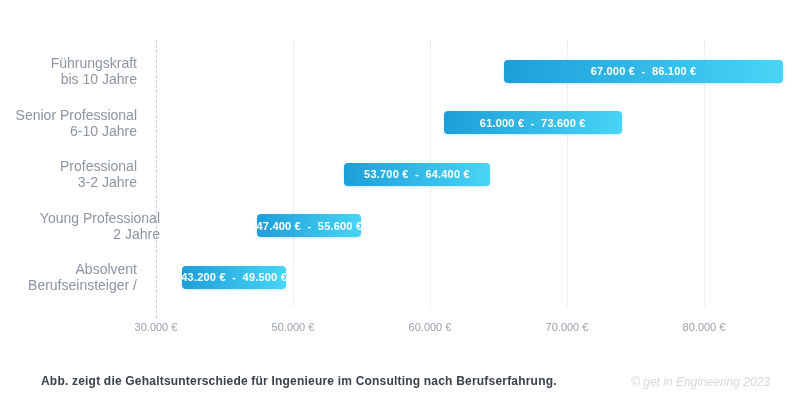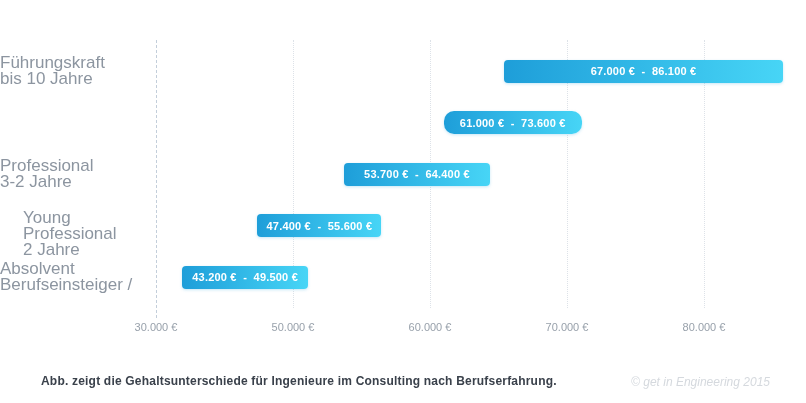--- a/index.html
+++ b/index.html
@@ -33,21 +33,22 @@
     position: absolute;
     transform: translateX(-50%);
     font-size: 11px;
     color: #98a1ab;
     white-space: nowrap;
   }
   .cat-label {
     position: absolute;
     left: 0;
     width: 137px;
-    font-size: 17px;
+    text-align: right;
+    font-size: 14px;
     line-height: 16px;
     color: #8c95a0;
   }
   .range-bar {
     position: absolute;
     height: 23px;
     border-radius: 4px;
     display: flex;
     align-items: center;
     justify-content: center;
@@ -95,40 +96,44 @@
       <div class="tick-label" style="left: 567px; top: 321px; color: rgb(152, 161, 171);">70.000 €</div>
       <div class="gridline" style="left: 704px; top: 40px; height: 268px; border-left-color: rgb(221, 226, 232);"></div>
       <div class="tick-label" style="left: 704px; top: 321px; color: rgb(152, 161, 171);">80.000 €</div>
       <div class="cat-label" style="top: 55px; color: rgb(140, 149, 160);">
         <div>Führungskraft</div>
         <div>bis 10 Jahre</div>
       </div>
       <div class="range-bar" style="left: 504px; top: 59.5px; width: 279px; background: linear-gradient(90deg, rgb(30, 158, 217), rgb(71, 213, 246));">
         <span class="bar-label" style="color: rgb(255, 255, 255);">67.000 €  -  86.100 €</span>
       </div>
-      <div class="range-bar" style="left: 443.7px; top: 111px; width: 138px; background: linear-gradient(90deg, rgb(30, 158, 217), rgb(71, 213, 246)); border-radius: 10px;">
+      <div class="cat-label" style="top: 106.5px; color: rgb(140, 149, 160);">
+        <div>Senior Professional</div>
+        <div>6-10 Jahre</div>
+      </div>
+      <div class="range-bar" style="left: 443.7px; top: 111px; width: 178px; background: linear-gradient(90deg, rgb(30, 158, 217), rgb(71, 213, 246));">
         <span class="bar-label" style="color: rgb(255, 255, 255);">61.000 €  -  73.600 €</span>
       </div>
       <div class="cat-label" style="top: 158px; color: rgb(140, 149, 160);">
         <div>Professional</div>
         <div>3-2 Jahre</div>
       </div>
       <div class="range-bar" style="left: 343.69px; top: 162.5px; width: 146.59px; background: linear-gradient(90deg, rgb(30, 158, 217), rgb(71, 213, 246));">
         <span class="bar-label" style="color: rgb(255, 255, 255);">53.700 €  -  64.400 €</span>
       </div>
       <div class="cat-label" style="top: 209.5px; color: rgb(140, 149, 160); padding-left: 23px;">
         <div>Young Professional</div>
         <div>2 Jahre</div>
       </div>
-      <div class="range-bar" style="left: 257.38px; top: 214px; width: 124px; background: linear-gradient(90deg, rgb(30, 158, 217), rgb(71, 213, 246));">
+      <div class="range-bar" style="left: 257.38px; top: 214px; width: 104px; background: linear-gradient(90deg, rgb(30, 158, 217), rgb(71, 213, 246));">
         <span class="bar-label" style="color: rgb(255, 255, 255);">47.400 €  -  55.600 €</span>
       </div>
       <div class="cat-label" style="top: 261px; color: rgb(140, 149, 160);">
         <div>Absolvent</div>
         <div>Berufseinsteiger /</div>
       </div>
-      <div class="range-bar" style="left: 182.15px; top: 265.5px; width: 126px; background: linear-gradient(90deg, rgb(30, 158, 217), rgb(71, 213, 246));">
+      <div class="range-bar" style="left: 182.15px; top: 265.5px; width: 104px; background: linear-gradient(90deg, rgb(30, 158, 217), rgb(71, 213, 246));">
         <span class="bar-label" style="color: rgb(255, 255, 255);">43.200 €  -  49.500 €</span>
       </div>
     </div>
   <div class="caption">Abb. zeigt die Gehaltsunterschiede für Ingenieure im Consulting nach Berufserfahrung.</div>
-  <div class="copyright">© get in Engineering 2015</div>
+  <div class="copyright">© get in Engineering 2023</div>
 </div>
 
 </body></html>

